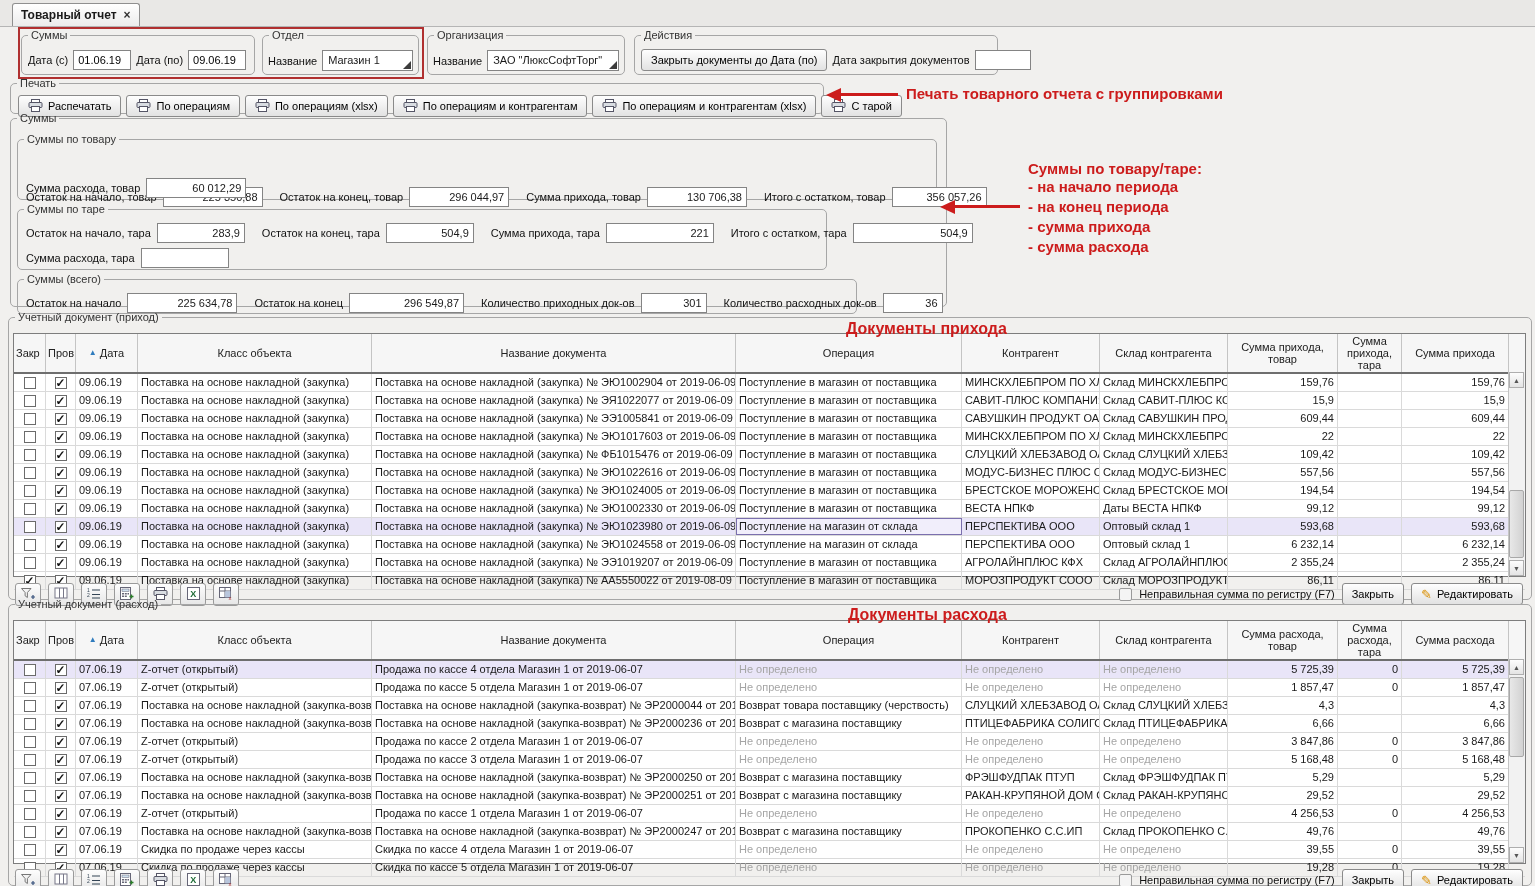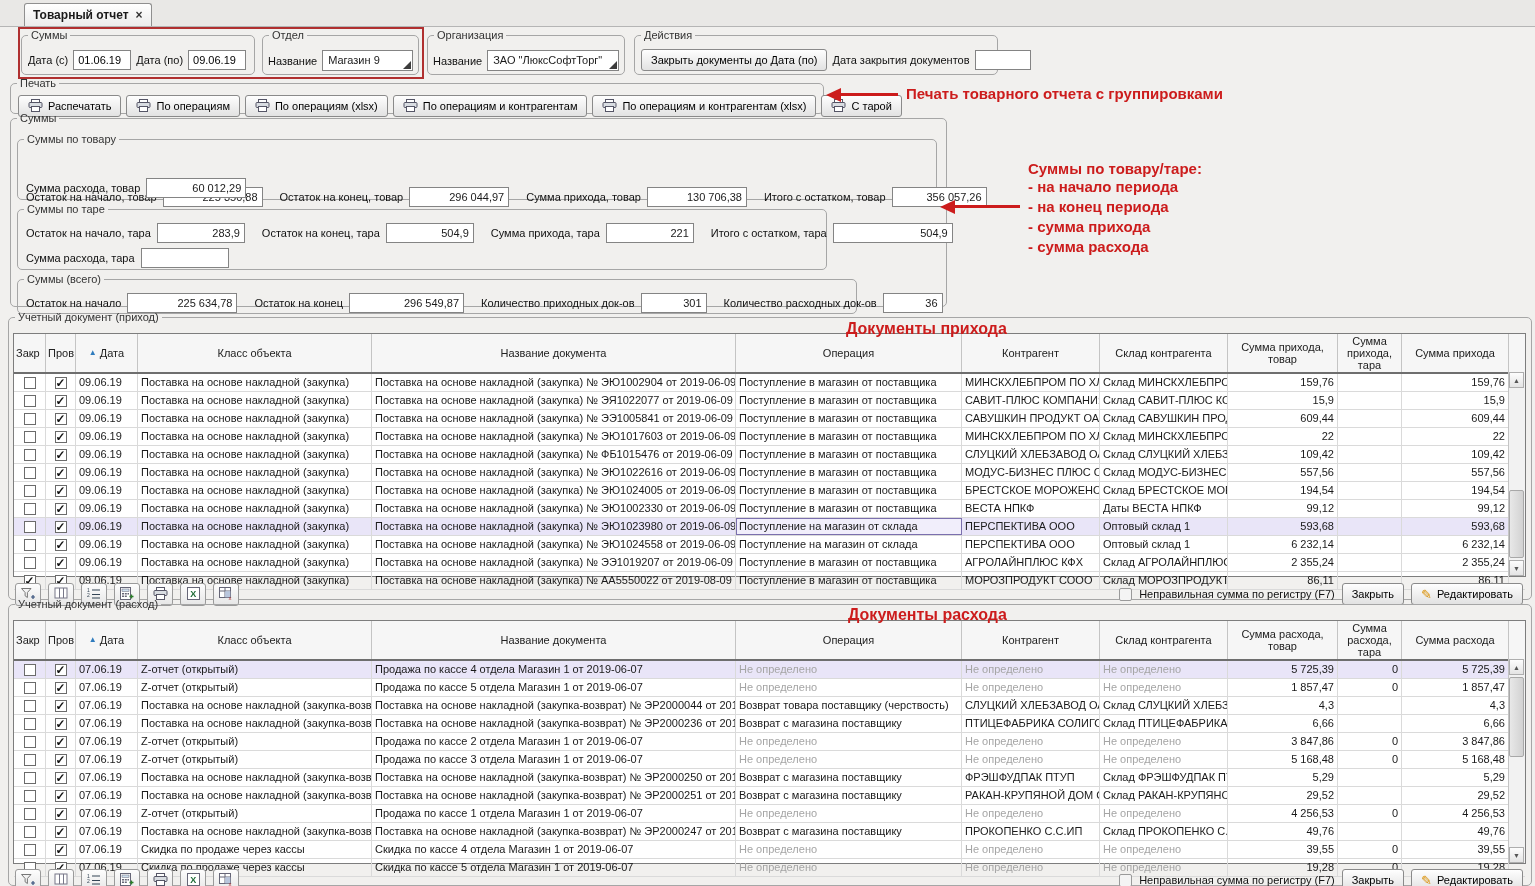--- a/index.html
+++ b/index.html
@@ -1,19 +1,19 @@
 <!DOCTYPE html>
 <html><head>
 <meta charset="utf-8">
 <style>
   html,body{margin:0;padding:0;background:#dcdcdc;}
   .screen{position:relative;width:1535px;height:886px;background:#f1f0ee;font:11px "Liberation Sans",sans-serif;color:#1a1a1a;overflow:hidden;}
   
   .tabbar{position:absolute;left:0;top:0;width:100%;height:26px;background:#e9e8e6;border-bottom:1px solid #b5b5b5;}
-  .tab{position:absolute;left:24px;top:3px;height:22px;background:linear-gradient(#ffffff,#ececec);border:1px solid #8f8f8f;border-bottom:none;border-radius:3px 3px 0 0;display:flex;align-items:center;gap:7px;padding:0 8px;font-weight:bold;font-size:12px;}
+  .tab{position:absolute;left:12px;top:3px;height:22px;background:linear-gradient(#ffffff,#ececec);border:1px solid #8f8f8f;border-bottom:none;border-radius:3px 3px 0 0;display:flex;align-items:center;gap:7px;padding:0 8px;font-weight:bold;font-size:12px;}
   .tabx{color:#333;font-weight:bold;cursor:default;font-size:12px;}
   
   fieldset.fs{position:absolute;border:1px solid #a6a6a6;border-radius:5px;margin:0;padding:0;}
   fieldset.fs legend{font-size:11px;color:#333;margin-left:6px;padding:0 3px;line-height:11px;}
   .lbl{white-space:nowrap;color:#111;}
   .inp{background:#fff;border:1px solid #848484;height:20px;box-sizing:border-box;font:11px "Liberation Sans",sans-serif;padding:0 4px;}
   .vbox{background:#fff;border:1px solid #848484;height:20px;line-height:18px;box-sizing:border-box;padding:0 4px;text-align:right;white-space:nowrap;overflow:hidden;}
   .combo{position:relative;background:#fff;border:1px solid #848484;height:21px;line-height:19px;box-sizing:border-box;padding:0 16px 0 5px;white-space:nowrap;overflow:hidden;}
   .combo:after{content:"";position:absolute;right:1px;bottom:1px;width:0;height:0;border-left:8px solid transparent;border-bottom:8px solid #3c3c3c;}
   .btn{display:inline-flex;align-items:center;gap:5px;height:22px;padding:0 9px;background:linear-gradient(#fefefe,#e2e2e2);border:1px solid #8a8a8a;border-radius:3px;font:11px "Liberation Sans",sans-serif;white-space:nowrap;cursor:default;}
@@ -73,21 +73,21 @@
       <span class="lbl">Дата (по)</span>
       <input class="inp" style="width: 58px;" value="09.06.19">
     </div>
   </fieldset>
 
   <fieldset class="fs" style="left:262px;top:30px;width:155px;height:43px;">
     <legend>Отдел</legend>
     <div class="frow" style="left:5px;top:9px;right:5px;">
       <span class="lbl">Название</span>
       <div class="combo" style="flex:1;">
-        <span>Магазин 9</span>
+        <span>Магазин 1</span>
       </div>
     </div>
   </fieldset>
 
   <fieldset class="fs" style="left:427px;top:30px;width:196px;height:43px;">
     <legend>Организация</legend>
     <div class="frow" style="left:5px;top:9px;right:5px;">
       <span class="lbl">Название</span>
       <div class="combo" style="flex:1;">
         <span>ЗАО "ЛюксСофтТорг"</span>
@@ -201,21 +201,21 @@
           <span class="fgroup">
             <span class="lbl">Остаток на начало, тара</span>
             <span class="vbox" style="width: 88px;">283,9</span>
           </span>
           <span class="fgroup">
             <span class="lbl">Остаток на конец, тара</span>
             <span class="vbox" style="width: 88px;">504,9</span>
           </span>
           <span class="fgroup">
             <span class="lbl">Сумма прихода, тара</span>
-            <span class="vbox" style="width: 88px;">221</span>
+            <span class="vbox" style="width: 108px;">221</span>
           </span>
           <span class="fgroup">
             <span class="lbl">Итого с остатком, тара</span>
             <span class="vbox" style="width: 120px;">504,9</span>
           </span>
         </div>
       <div class="frow" style="left:8px;top:33px;" id="sums-tare-row2">
           <span class="fgroup">
             <span class="lbl">Сумма расхода, тара</span>
             <span class="vbox" style="width: 88px;"></span>

